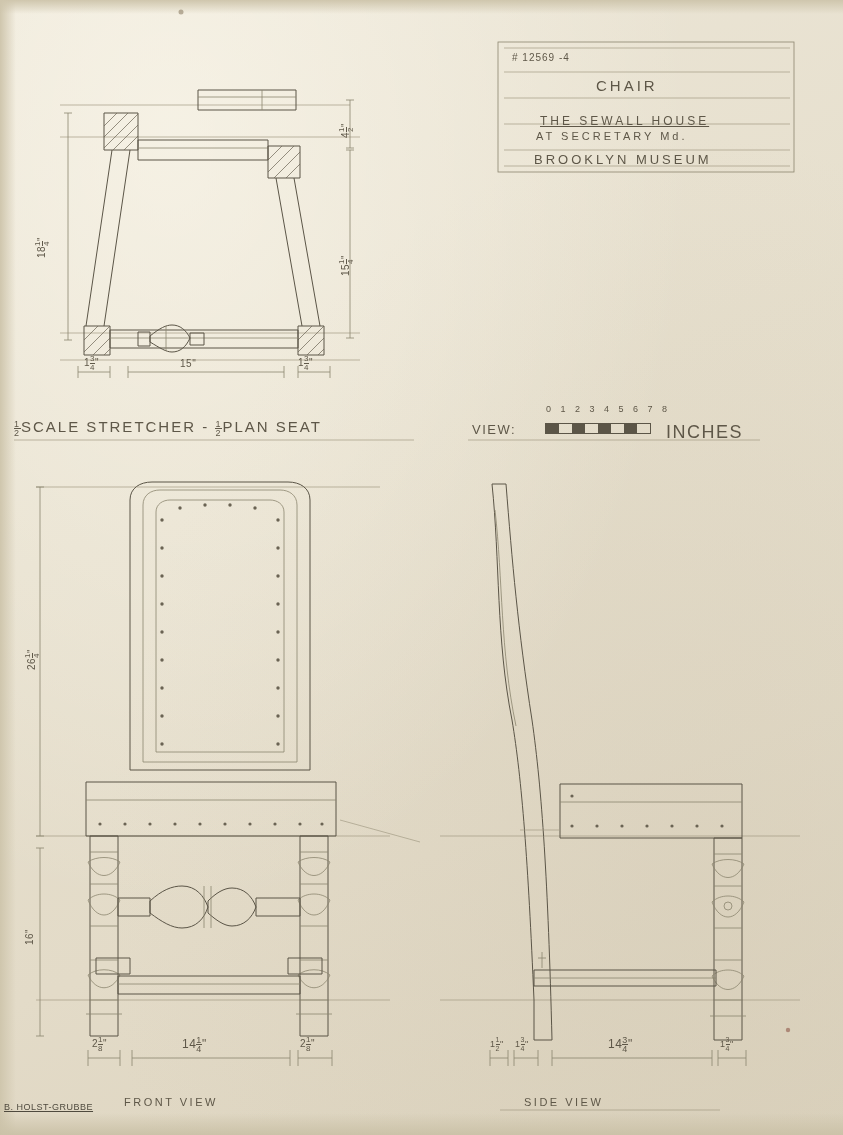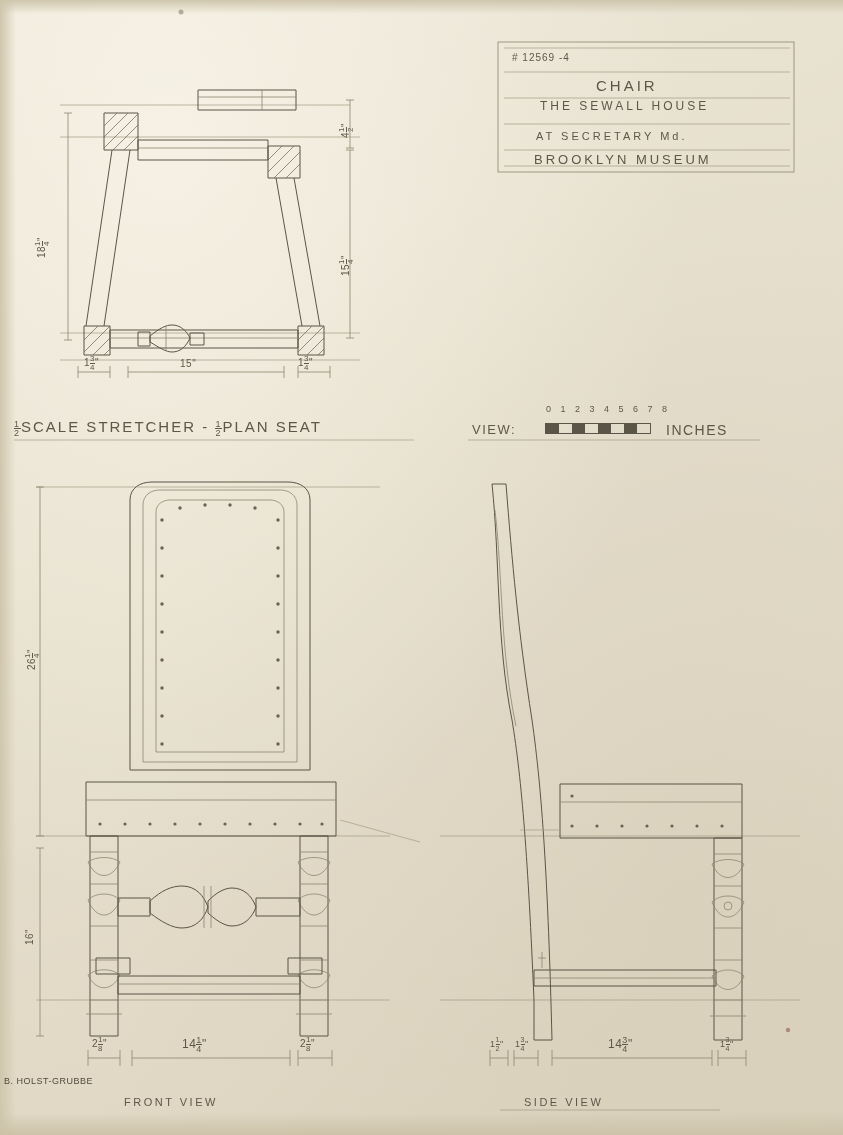--- a/index.html
+++ b/index.html
@@ -338,21 +338,21 @@
     <path class="ln-faint" d="M500 1110 L720 1110"></path>
   </g>
 
   <path class="ln-faint" d="M340 820 L420 842"></path>
   <circle cx="788" cy="1030" r="2.2" fill="#9a6a5a" opacity="0.7"></circle>
   <circle cx="181" cy="12" r="2.5" fill="#8f8168" opacity="0.6"></circle>
 </svg>
 
 <div class="txt t-small" style="left:512px;top:52px;"># 12569 -4</div>
 <div class="txt t-title" style="left:596px;top:77px;">CHAIR</div>
-<div class="txt t-title" style="left:540px;top:99px;font-size:12px;">THE SEWALL HOUSE</div>
+<div class="txt t-title" style="left:540px;top:114px;font-size:12px;text-decoration:underline;">THE SEWALL HOUSE</div>
 <div class="txt t-title" style="left:536px;top:130px;font-size:11px;text-align:right;">AT SECRETARY Md.</div>
 <div class="txt t-title" style="left:534px;top:152px;font-size:13px;">BROOKLYN MUSEUM</div>
 
 <div class="txt t-dim rot" style="left:34px;top:258px;transform:rotate(-90deg);">
   <span>18</span><span class="frac"><span class="n">1</span><span class="d">4</span></span><span>"</span>
 </div>
 <div class="txt t-dim rot" style="left:338px;top:276px;transform:rotate(-90deg);">
   <span>15</span><span class="frac"><span class="n">1</span><span class="d">4</span></span><span>"</span>
 </div>
 <div class="txt t-dim rot" style="left:338px;top:138px;transform:rotate(-90deg);">
@@ -377,21 +377,21 @@
 <div class="scale-bar" style="left:545px;top:423px;">
   <i class="on"></i>
     <i class="off"></i>
     <i class="on"></i>
     <i class="off"></i>
     <i class="on"></i>
     <i class="off"></i>
     <i class="on"></i>
     <i class="off"></i>
 </div>
-<div class="txt" style="left:666px;top:422px;font-size:14px;letter-spacing:1.5px;">INCHES</div>
+<div class="txt" style="left:666px;top:422px;font-size:18px;letter-spacing:1.5px;">INCHES</div>
 
 <div class="txt t-dim rot" style="left:24px;top:670px;transform:rotate(-90deg);">
   <span>26</span><span class="frac"><span class="n">1</span><span class="d">4</span></span><span>"</span>
 </div>
 <div class="txt t-dim rot" style="left:24px;top:945px;transform:rotate(-90deg);">
   <span>16</span><span>"</span>
 </div>
 <div class="txt t-dim" style="left:92px;top:1036px;">
   <span>2</span><span class="frac"><span class="n">1</span><span class="d">8</span></span><span>"</span>
 </div>
@@ -410,13 +410,13 @@
 </div>
 <div class="txt t-dim" style="left:608px;top:1036px;font-size:12px;">
   <span>14</span><span class="frac" style="font-size:9px;"><span class="n">3</span><span class="d">4</span></span><span>"</span>
 </div>
 <div class="txt t-dim" style="left:720px;top:1036px;font-size:9px;">
   <span>1</span><span class="frac" style="font-size:7px;"><span class="n">3</span><span class="d">4</span></span><span>"</span>
 </div>
 
 <div class="txt t-cap" style="left:124px;top:1096px;">FRONT VIEW</div>
 <div class="txt t-cap" style="left:524px;top:1096px;">SIDE VIEW</div>
-<div class="txt t-sig" style="left:4px;top:1076px;">B. HOLST-GRUBBE</div>
+<div class="txt t-sig" style="left:4px;top:1102px;text-decoration:underline;">B. HOLST-GRUBBE</div>
 
 </body></html>

